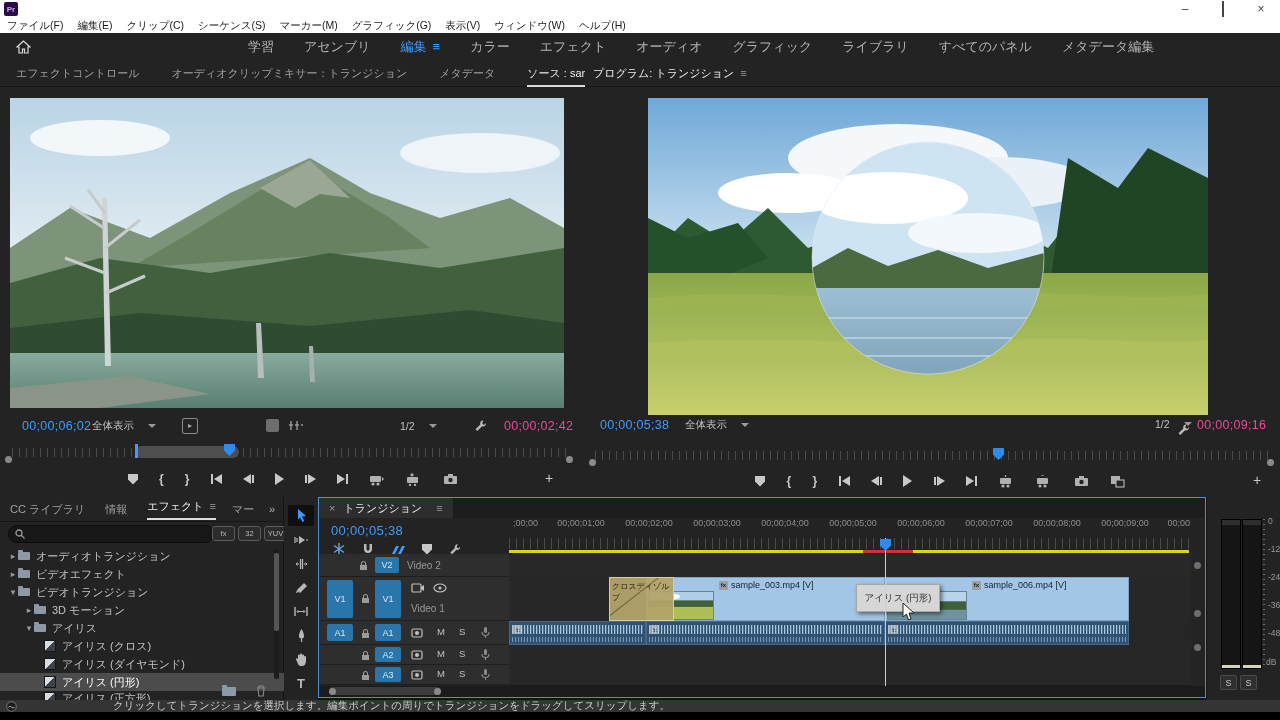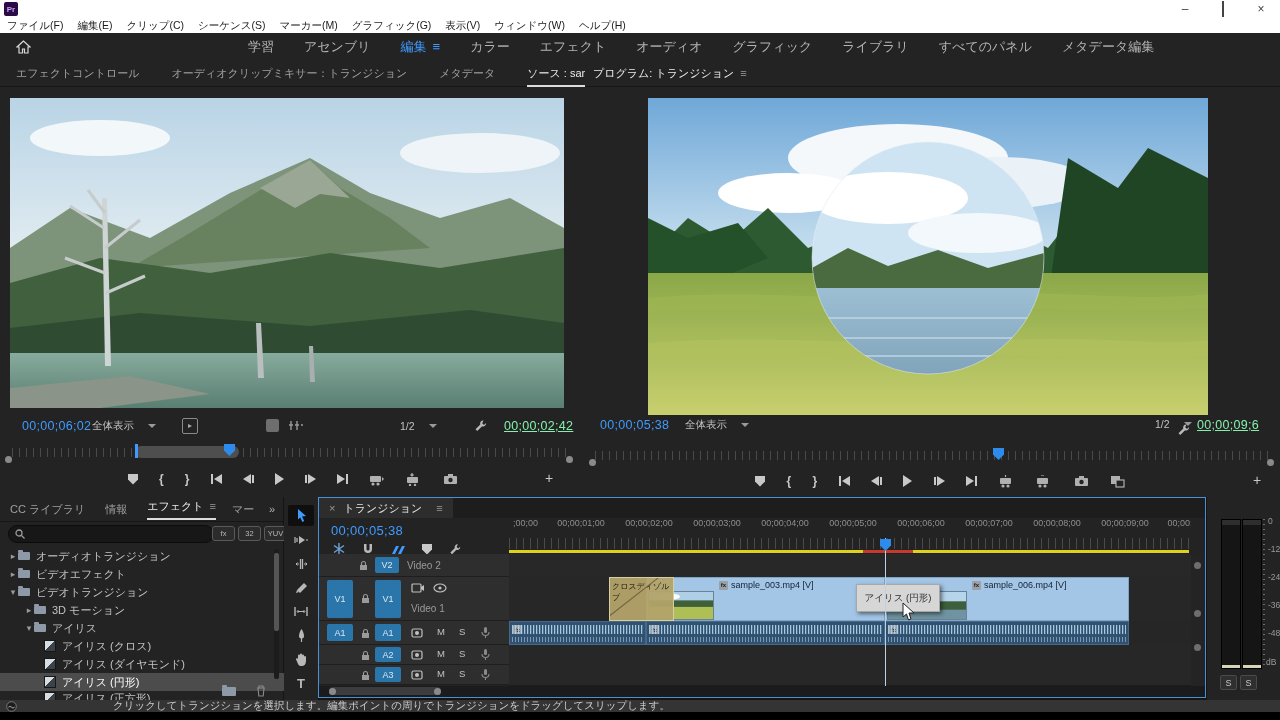--- a/index.html
+++ b/index.html
@@ -23,21 +23,21 @@
   .homebtn{position:absolute;left:0;top:0;width:46px;height:27px;display:flex;align-items:center;justify-content:center;}
   
   .panel{background:#232323;}
   .tabstrip{position:absolute;left:0;top:0;right:0;height:26px;background:#232323;border-bottom:1px solid #161616;
             display:flex;align-items:center;font-size:11px;color:#a0a0a0;}
   .tabstrip .tab{margin:0 16px;white-space:nowrap;}
   .tab.active{color:#ececec;border-bottom:2px solid #dcdcdc;padding-bottom:4px;margin-bottom:-6px;}
   .hamb{color:#9a9a9a;font-size:11px;margin-left:6px;}
   
   .tcblue{color:#3f9bff;font-size:12.5px;letter-spacing:.3px;}
-  .tcwhite{color:#86efac;font-size:12.5px;letter-spacing:.3px;text-decoration:underline;}
+  .tcwhite{color:#ec4899;font-size:12.5px;letter-spacing:.3px;}
   .dd{display:flex;align-items:center;gap:14px;color:#c2c2c2;font-size:10.5px;}
   .chev{width:0;height:0;border-left:4px solid transparent;border-right:4px solid transparent;border-top:4px solid #9a9a9a;}
   .ticks{background:repeating-linear-gradient(90deg,#4a4a4a 0 1px,transparent 1px 7px);}
   .dot{width:7px;height:7px;border-radius:50%;background:#8a8a8a;}
   .pent{width:11px;height:12px;background:#2d8ceb;clip-path:polygon(0 0,100% 0,100% 55%,50% 100%,0 55%);}
   .vbar{width:2px;height:10px;background:#c8c8c8;}
   .tri-l{width:0;height:0;border-top:5px solid transparent;border-bottom:5px solid transparent;border-right:8px solid #c8c8c8;}
   .tri-r{width:0;height:0;border-top:5px solid transparent;border-bottom:5px solid transparent;border-left:8px solid #c8c8c8;}
   .tri-r.big{border-top-width:6px;border-bottom-width:6px;border-left-width:9px;}
   .brace{font-size:12px;color:#c8c8c8;font-weight:bold;}
@@ -306,21 +306,21 @@
         <span>全体表示</span>
           <span class="chev"></span>
       </span>
       <span class="abs dd" style="left:570px;">
         <span>1/2</span>
           <span class="chev"></span>
       </span>
       <svg class="abs" style="left:592px;top:5px;" width="13" height="13" viewBox="0 0 13 13">
         <path d="M9.5 1.5a3 3 0 0 0-3.2 4L1.5 10.3l1.8 1.8 4.8-4.8a3 3 0 0 0 4-3.2L10 6 8.2 4.2z" fill="#b8b8b8"></path>
       </svg>
-      <span class="abs tcwhite" style="left:612px;">00;00;09;6</span>
+      <span class="abs tcwhite" style="left:612px;">00;00;09;16</span>
     </div>
 
     <div class="abs" style="left:0;top:386px;width:695px;height:22px;">
       <div class="abs ticks" style="left:10px;top:5px;width:675px;height:9px;"></div>
       <div class="abs pent" style="left:408px;top:2px;"></div>
       <div class="abs dot" style="left:4px;top:13px;"></div>
       <div class="abs dot" style="left:682px;top:13px;"></div>
     </div>
 
     <div class="abs transport" style="left:170px;top:408px;width:370px;height:26px;">

